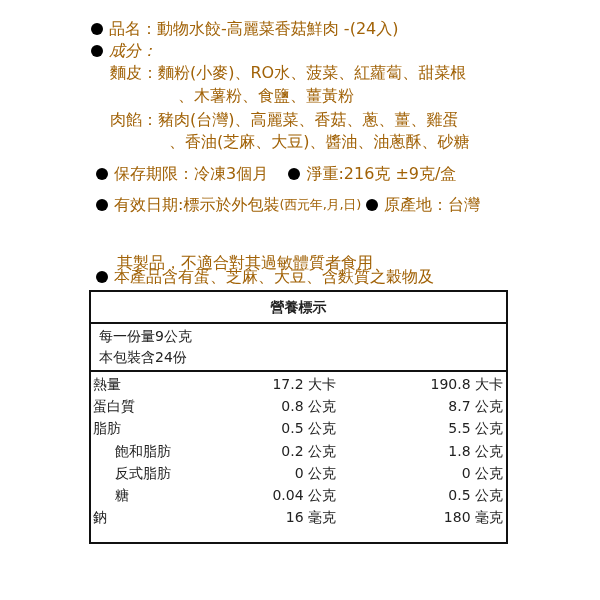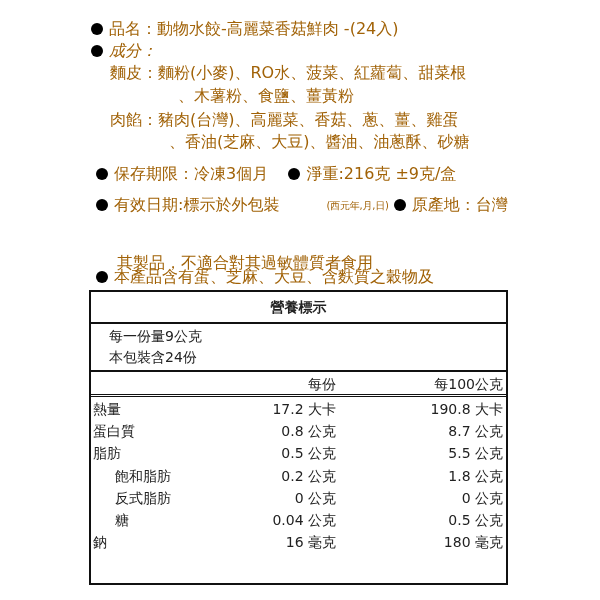--- a/index.html
+++ b/index.html
@@ -9,34 +9,34 @@
     color: #333333;
   }
   .line {
     position: absolute; white-space: nowrap;
     font-size: 16px; line-height: 20px; color: #a16207;
   }
   .bullet {
     display: inline-block; width: 12px; height: 12px; border-radius: 50%;
     background: #000; vertical-align: -1px; margin-right: 6px;
   }
-  .small-note { font-size: 10px; letter-spacing: -0.2px; vertical-align: 1px; margin-left: 47px; }
+  .small-note { font-size: 13px; letter-spacing: -0.2px; vertical-align: 1px; }
 
   
   .nt {
-    position: absolute; left: 89px; top: 290px; width: 419px; height: 295px;
+    position: absolute; left: 89px; top: 290px; width: 419px; height: 254px;
     border: 2px solid #111; box-sizing: border-box;
     font-size: 14px; color: #222;
   }
   .nt .title {
     height: 30px; line-height: 30px; text-align: center; font-weight: bold;
     border-bottom: 2px solid #111; font-size: 14px;
   }
   .nt .serving {
-    height: 48px; border-bottom: 2px solid #111; padding-left: 18px;
+    height: 48px; border-bottom: 2px solid #111; padding-left: 8px;
     box-sizing: border-box; padding-top: 2px;
   }
   .nt .serving div { height: 21px; line-height: 21px; }
   .nt .colhead {
     height: 25px; line-height: 25px; border-bottom: 3px double #111;
     position: relative; box-sizing: border-box;
   }
   .nt .row { height: 22.2px; line-height: 22px; position: relative; }
   .nt .c1 { position: absolute; left: 2px; }
   .nt .c1.indent { left: 24px; }
@@ -86,24 +86,20 @@
 <div class="line" style="left:117px; top:253px;">
   <span>其製品，不適合對其過敏體質者食用</span>
 </div>
 
 <div class="nt">
   <div class="title">營養標示</div>
   <div class="serving">
     <div>每一份量9公克</div>
     <div>本包裝含24份</div>
   </div>
-  <div class="colhead">
-    <span class="c2">每份</span>
-    <span class="c3">每100公克</span>
-  </div>
   <div class="rows">
     <div class="row">
       <span class="c1">熱量</span>
       <span class="c2">17.2 大卡</span>
       <span class="c3">190.8 大卡</span>
     </div>
     <div class="row">
       <span class="c1">蛋白質</span>
       <span class="c2">0.8 公克</span>
       <span class="c3">8.7 公克</span>

